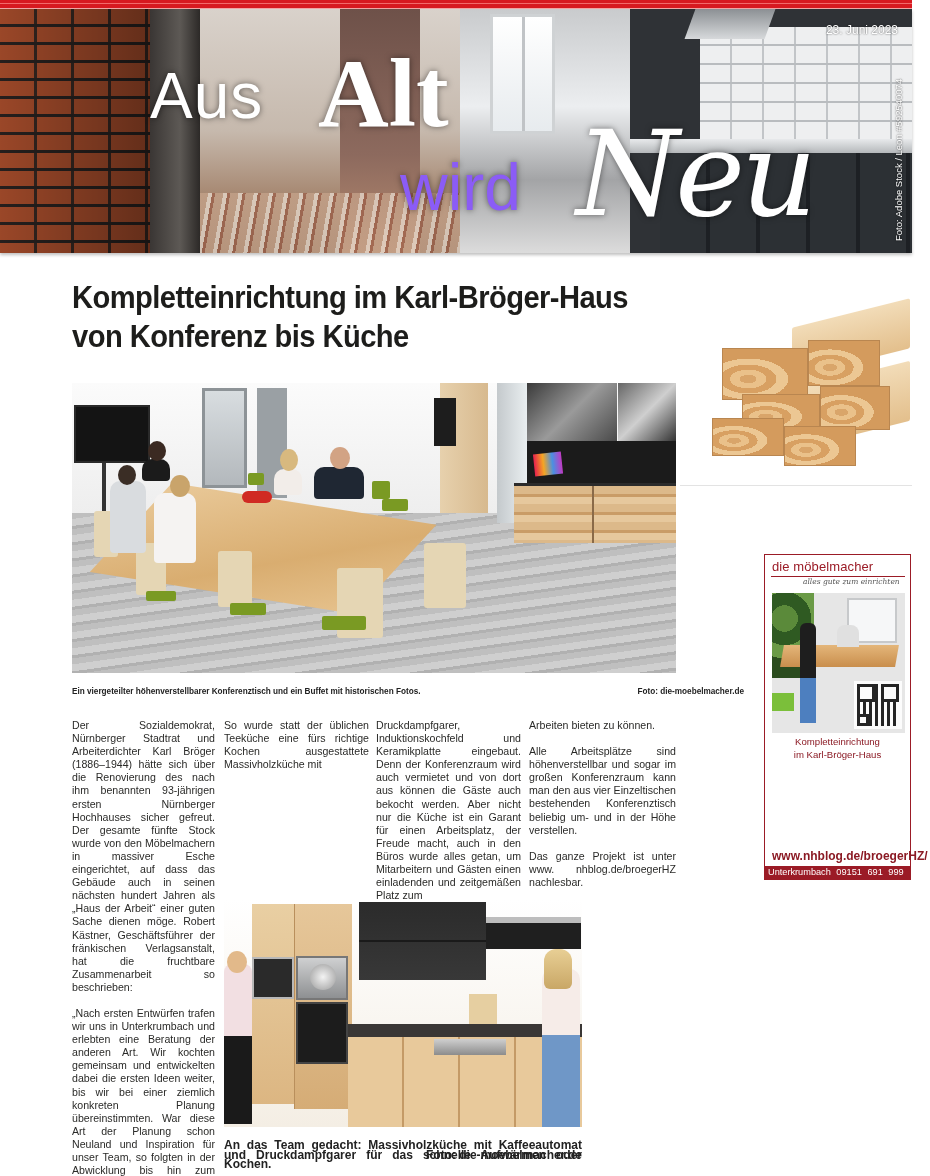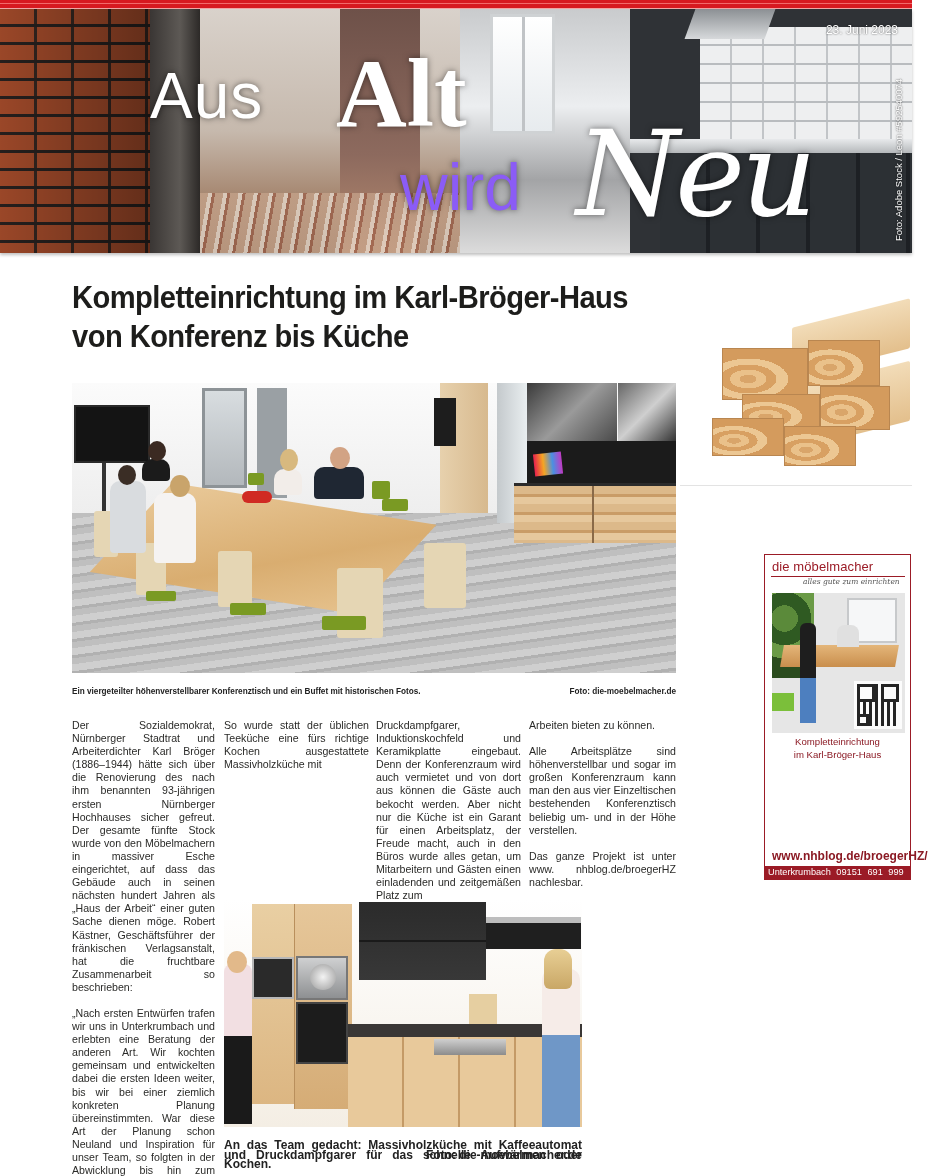--- a/index.html
+++ b/index.html
@@ -30,21 +30,21 @@
     background:
       repeating-linear-gradient(180deg, transparent 0 17px, #b9bcbf 17px 19px),
       repeating-linear-gradient(90deg, #eeeff0 0 30px, #c2c5c8 30px 32px);
   }
   .bn-counter { position: absolute; left: 630px; top: 130px; width: 282px; height: 14px; background: linear-gradient(180deg, #e8eaec, #b5b8bb); }
   .bn-cabinets { position: absolute; left: 660px; top: 144px; width: 252px; height: 100px;
     background: repeating-linear-gradient(90deg, #2c3034 0 46px, #1d2024 46px 50px); }
   .bn-hood { position: absolute; left: 690px; top: 0; width: 80px; height: 30px; background: linear-gradient(180deg,#8c9094,#d7d9db); transform: skewX(-20deg); }
 
   .bn-title-aus { position: absolute; left: 150px; top: 50px; font-family: "Liberation Sans", sans-serif; font-size: 64px; color: #ffffff; letter-spacing: 1px; text-shadow: 0 0 6px rgba(0,0,0,0.55); }
-  .bn-title-alt { position: absolute; left: 336px; top: 28px; font-family: "Liberation Serif", serif; font-weight: bold; font-size: 98px; color: #ffffff; text-shadow: 0 0 6px rgba(0,0,0,0.5); }
+  .bn-title-alt { position: absolute; left: 318px; top: 28px; font-family: "Liberation Serif", serif; font-weight: bold; font-size: 98px; color: #ffffff; text-shadow: 0 0 6px rgba(0,0,0,0.5); }
   .bn-title-wird { position: absolute; left: 400px; top: 140px; font-family: "Liberation Sans", sans-serif; font-size: 66px; color: #8b5cf6; text-shadow: 0 0 6px rgba(0,0,0,0.5); }
   .bn-title-neu { position: absolute; left: 576px; top: 96px; font-family: "DejaVu Serif", serif; font-style: italic; font-size: 118px; color: #ffffff; letter-spacing: -4px; text-shadow: 0 0 6px rgba(0,0,0,0.5); }
   .bn-date { position: absolute; right: 14px; top: 14px; font-size: 12px; color: #ffffff; font-family: "Liberation Sans", sans-serif; font-stretch: condensed; text-shadow: 0 0 2px rgba(0,0,0,0.7); }
   .bn-credit { position: absolute; left: 893px; top: 232px; transform-origin: left top; transform: rotate(-90deg); font-size: 9.5px; color: #ffffff; white-space: nowrap; text-shadow: 0 0 2px rgba(0,0,0,0.8); }
 
   
   .headline { position: absolute; left: 72px; top: 278px; width: 620px; font-family: "Liberation Sans", sans-serif; font-weight: bold; font-size: 31px; line-height: 39px; color: #1d1d1b; letter-spacing: -0.6px; transform: scaleX(0.94); transform-origin: left top; }
 
   
   .photo1 { position: absolute; left: 72px; top: 383px; width: 604px; height: 290px; overflow: hidden; background: #ededed; }
@@ -63,21 +63,21 @@
   .p1-pillow { position: absolute; left: 462px; top: 70px; width: 28px; height: 22px; background: linear-gradient(90deg,#e8204d,#f5a623,#4a90e2,#c13ac4); transform: rotate(-6deg); }
   .p1-buffet { position: absolute; left: 442px; top: 100px; width: 162px; height: 60px; background: repeating-linear-gradient(180deg,#dcb98a 0 8px,#c99c67 8px 11px,#e6c89d 11px 18px); border-top: 3px solid #2b2b2b; }
   .p1-buffet::after { content:""; position:absolute; left: 78px; top:0; width:2px; height:100%; background:#8a6a48; }
   .p1-table { position: absolute; left: 100px; top: 100px; width: 300px; height: 90px; background: linear-gradient(160deg,#e9c999,#d9ad70 60%,#e6c28d); transform: skewX(-38deg) rotate(8deg); transform-origin: left top; }
   .p1-tomato { position: absolute; left: 170px; top: 108px; width: 30px; height: 12px; background: #d02a23; border-radius: 6px; }
   .p1-person { position: absolute; border-radius: 10px 10px 4px 4px; }
   .p1-head { position: absolute; border-radius: 50%; }
   .p1-chair { position: absolute; background: #e5d6b4; border-radius: 3px; }
   .p1-seat { position: absolute; background: #7a9a23; border-radius: 2px; }
 
-  .caption1 { position: absolute; left: 72px; top: 687px; width: 604px; font-family: "Liberation Sans", sans-serif; font-weight: bold; font-size: 8.2px; color: #222; }
+  .caption1 { position: absolute; left: 72px; top: 687px; width: 672px; font-family: "Liberation Sans", sans-serif; font-weight: bold; font-size: 8.2px; color: #222; }
   .caption1 .credit { position: absolute; right: 0; top: 0; }
 
   
   .wood { position: absolute; left: 712px; top: 308px; width: 200px; height: 165px; }
   .beam { position: absolute; background: linear-gradient(180deg,#f2dcb8,#e3bf8c); border-radius: 2px; }
   .beam-end { position: absolute; background: radial-gradient(ellipse at 30% 60%, #d9a56a 0 10%, #eac18a 10% 22%, #d8a062 22% 34%, #ecc793 34% 48%, #d49b5d 48% 100%); border: 1px solid #b98650; }
   .wood-rule { position: absolute; left: 680px; top: 485px; width: 232px; height: 1px; background: #e3e3e3; }
 
   
   .col { position: absolute; font-family: "Liberation Sans", sans-serif; font-size: 10.6px; line-height: 13.1px; color: #2a2a28; text-align: justify; hyphens: auto; }

